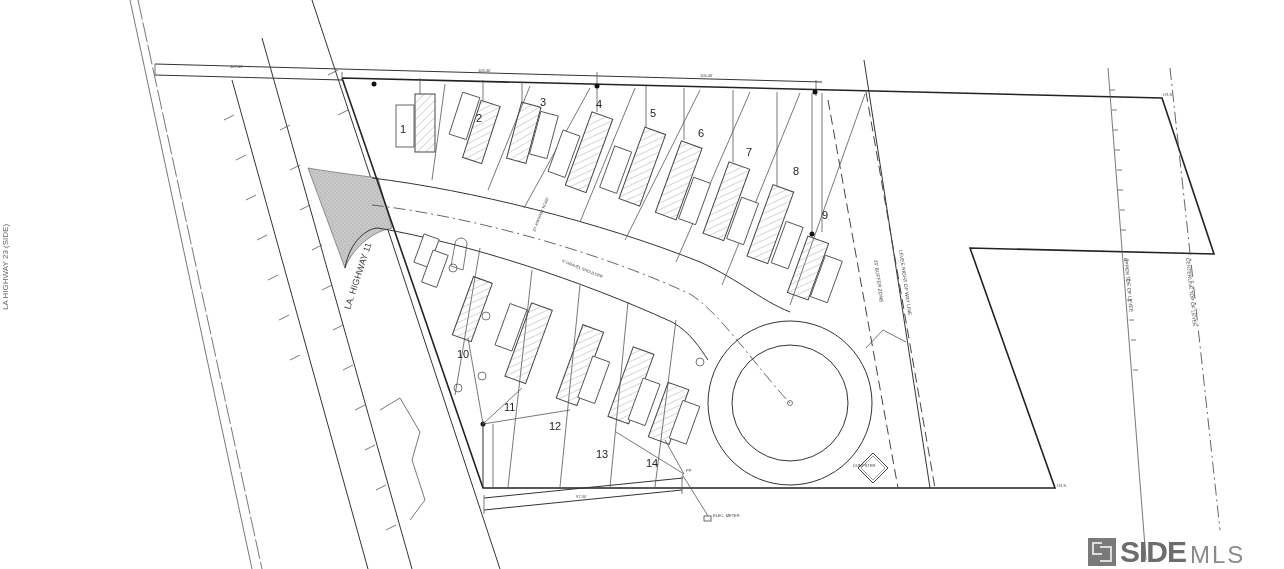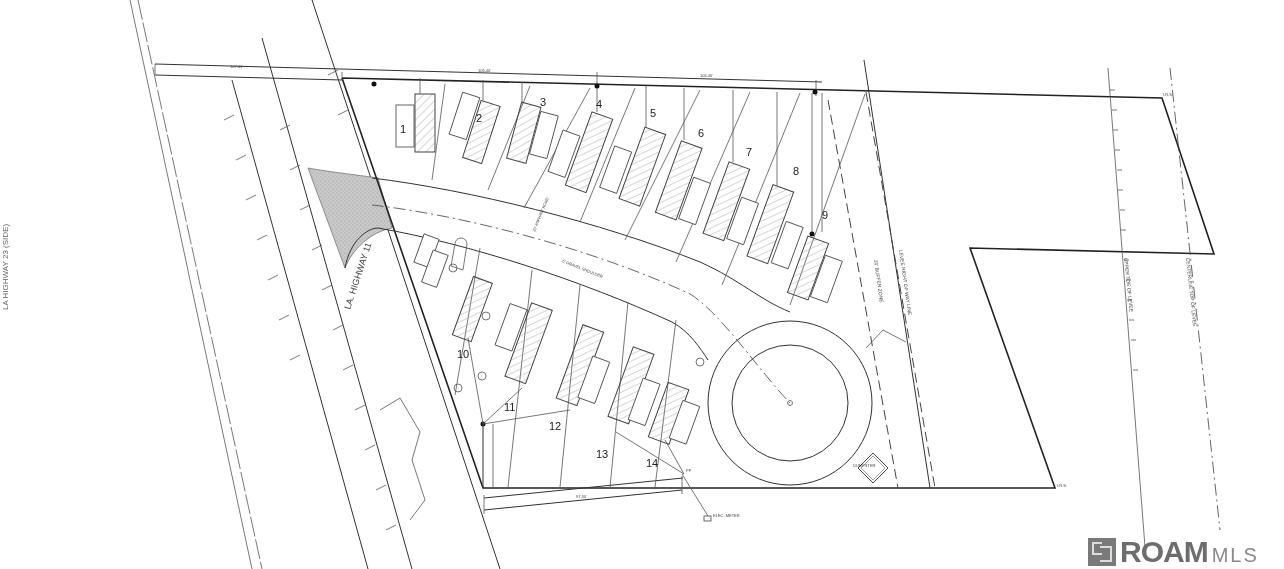--- a/index.html
+++ b/index.html
@@ -19,21 +19,21 @@
   .road-label { font-size: 9px; fill: #444; }
   .side-label { font-size: 8px; fill: #666; }
   .watermark {
     position: absolute; right: 0; bottom: 0; width: 196px; height: 34px;
     display: flex; align-items: center; gap: 4px;
   }
   .wm-logo { width: 28px; height: 28px; background: #7a7a7a; position: relative; }
   .wm-logo::before { content: ""; position: absolute; left: 4px; top: 4px; width: 8px; height: 9px; border: 2px solid #ddd; border-right: none; }
   .wm-logo::after { content: ""; position: absolute; right: 4px; bottom: 4px; width: 10px; height: 12px; border: 2px solid #ddd; border-left: none; }
   .wm-roam { font-size: 30px; font-weight: bold; color: #6d6d6d; letter-spacing: -1px; line-height: 1; }
-  .wm-mls { font-size: 20px; color: #8a8a8a; letter-spacing: 2px; line-height: 1; margin-top: 6px; }
+  .wm-mls { font-size: 24px; color: #8a8a8a; letter-spacing: 2px; line-height: 1; margin-top: 6px; }
 </style>
 </head>
 <body>
 
 <svg id="plan" viewBox="0 0 1284 569" xmlns="http://www.w3.org/2000/svg">
   <defs>
     <pattern id="hatchPat" patternUnits="userSpaceOnUse" width="6" height="6" patternTransform="rotate(45)">
       <line x1="0" y1="0" x2="0" y2="6" stroke="#999" stroke-width="0.8"></line>
     </pattern>
     <pattern id="stipple" patternUnits="userSpaceOnUse" width="4" height="4">
@@ -283,15 +283,15 @@
   </g>
 
   <text class="road-label" transform="translate(350,310) rotate(-72)">LA. HIGHWAY 11</text>
   <text class="side-label" transform="translate(8,310) rotate(-90)">LA HIGHWAY 23 (SIDE)</text>
   <text class="tiny" x="1163" y="96">I.R.S.</text>
   <text class="tiny" x="1057" y="487">I.R.S.</text>
 </svg>
 
 <div class="watermark">
   <div class="wm-logo"></div>
-  <span class="wm-roam">ROAM</span>
+  <span class="wm-roam">SIDE</span>
   <span class="wm-mls">MLS</span>
 </div>
 
 </body></html>

